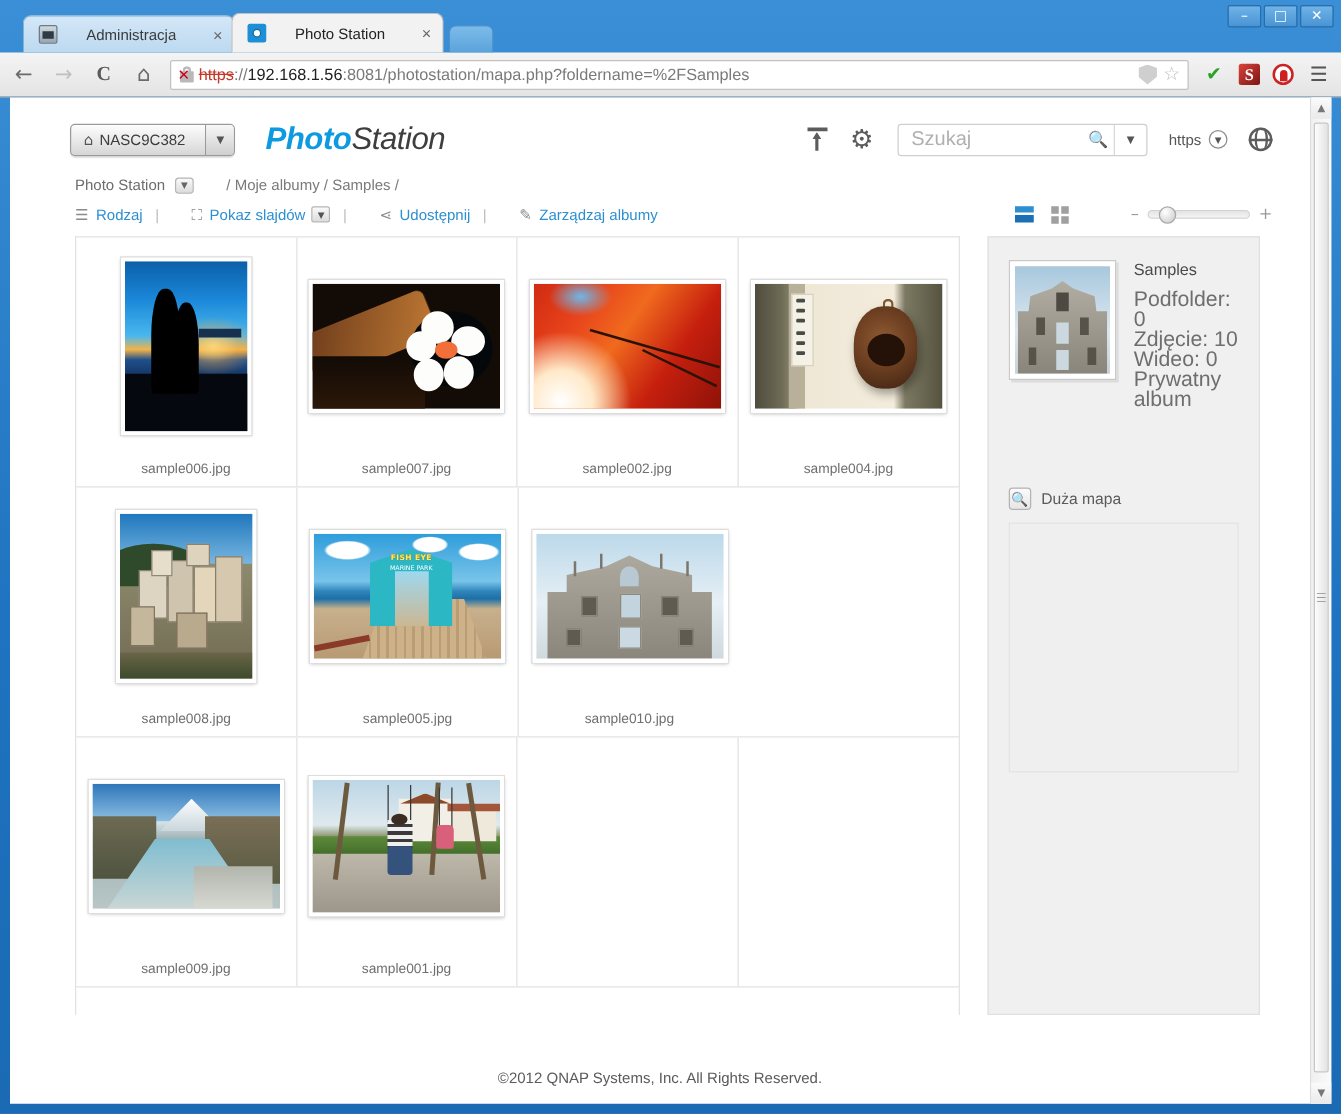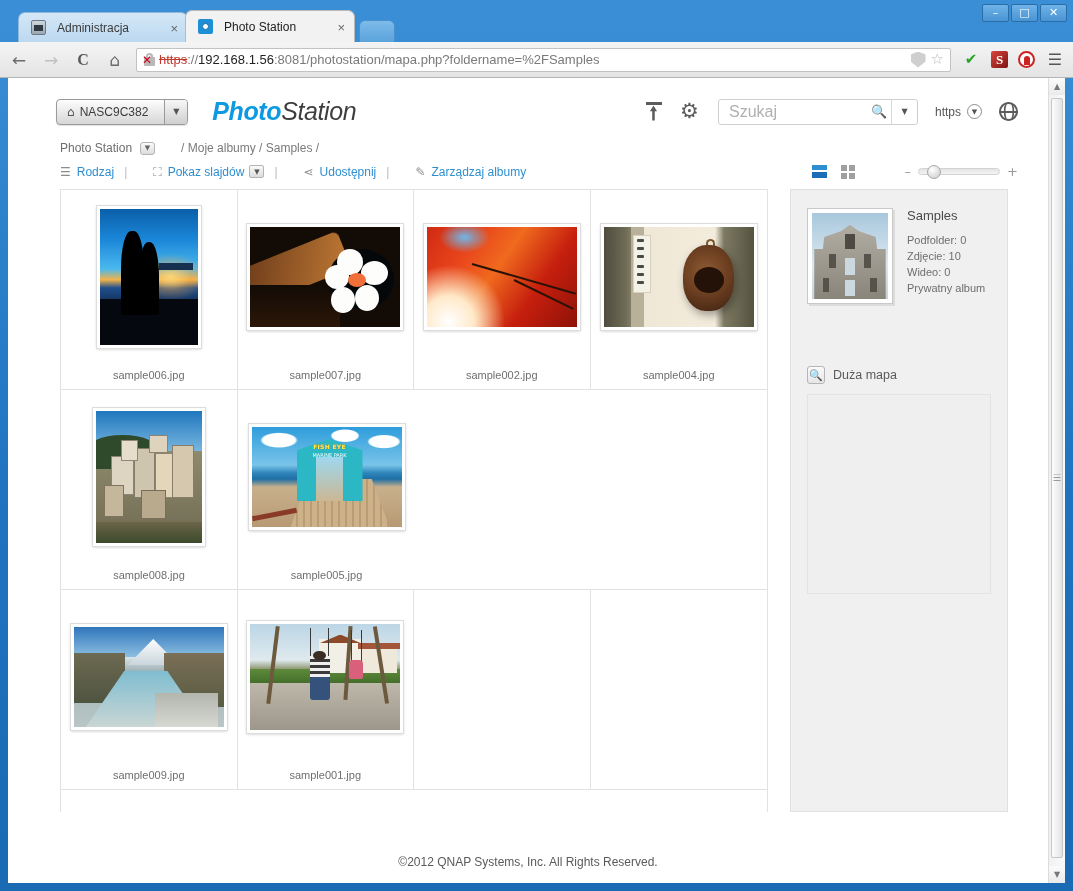--- a/index.html
+++ b/index.html
@@ -27,21 +27,21 @@
     border: 1px solid #2a6ea8;
     border-radius: 2px;
     color: #fff; font-size: 11px; line-height: 16px; text-align: center;
     font-family: "DejaVu Sans", sans-serif;
   }
   .tabs { position: absolute; left: 18px; bottom: 0; display: flex; align-items: flex-end; }
   .tab {
     position: relative;
     height: 30px;
     padding: 0 28px 0 12px;
-    display: flex; align-items: center; gap: 11px;
+    display: flex; align-items: center; gap: 23px;
     border-radius: 7px 7px 0 0;
     font-size: 12px;
     min-width: 170px;
   }
   .tab.inactive {
     background: linear-gradient(to bottom, #d4e7f7, #bcd9f0);
     color: #3a3a3a;
     border: 1px solid #8fb8d8; border-bottom: none;
     margin-right: -3px;
   }
@@ -422,21 +422,21 @@
     background: #f0f0f0;
     border: 1px solid #e0e0e0;
     padding: 18px 16px;
     height: 623px;
   }
   .album-head { display:flex; gap: 14px; }
   .album-thumb { width: 86px; height: 96px; background:#fff;
                  border:1px solid #c9c9c9; padding:4px;
                  box-shadow: 2px 2px 0 #dcdcdc; flex:none; }
   .album-info .title { font-size: 13px; color:#4a4a4a; margin-bottom: 9px; }
-  .album-info .line { font-size: 11px; color:#6e6e6e; line-height: 16px; }
+  .album-info .line { font-size: 17px; color:#6e6e6e; line-height: 16px; }
   .map-head { display:flex; align-items:center; gap:8px; margin-top: 62px; }
   .map-btn { width:18px; height:18px; border:1px solid #b4b4b4; border-radius:3px;
              background:linear-gradient(to bottom,#fbfbfb,#e6e6e6);
              display:flex; align-items:center; justify-content:center;
              font-size:11px; color:#555; font-family:"DejaVu Sans",sans-serif; }
   .map-label { font-size: 12.5px; color:#5a5a5a; }
   .map-area { margin-top: 10px; height: 200px; background:#efefef; border:1px solid #e3e3e3; }
 
   
   .footer { position:absolute; left:0; right:0; bottom: 14px; text-align:center;
@@ -687,20 +687,41 @@
                     <div class="rail"></div>
                     <div class="gate"></div>
                     <div class="gatehole"></div>
                     <div class="txt">FISH EYE</div>
                     <div class="txt2">MARINE PARK</div>
                   </div>
                 </div>
               </div>
               <div class="cap">sample005.jpg</div>
             </div>
+            <div class="cell">
+              <div class="thumb-holder">
+                <div class="thumb">
+                  <div class="t-ruins">
+                    <div class="fac"></div>
+                    <div class="arch" style="left:45%;top:26%;width:10%;height:16%;"></div>
+                    <div class="win" style="left:24%;top:50%;width:9%;height:16%;"></div>
+                    <div class="win" style="left:45%;top:48%;width:11%;height:20%;background:#c2d4de;"></div>
+                    <div class="win" style="left:67%;top:50%;width:9%;height:16%;"></div>
+                    <div class="win" style="left:16%;top:76%;width:8%;height:14%;"></div>
+                    <div class="win" style="left:44%;top:74%;width:12%;height:18%;background:#cad9e2;"></div>
+                    <div class="win" style="left:76%;top:76%;width:8%;height:14%;"></div>
+                    <div class="spire" style="left:20%;top:22%;height:12%;"></div>
+                    <div class="spire" style="left:34%;top:16%;height:12%;"></div>
+                    <div class="spire" style="left:66%;top:16%;height:12%;"></div>
+                    <div class="spire" style="left:80%;top:22%;height:12%;"></div>
+                  </div>
+                </div>
+              </div>
+              <div class="cap">sample010.jpg</div>
+            </div>
           </div>
 
           <div class="grid-row">
             <div class="cell">
               <div class="thumb-holder">
                 <div class="thumb">
                   <div class="t-river">
                     <div class="sky"></div>
                       <div class="mtn"></div>
                     <div class="bankL"></div>

